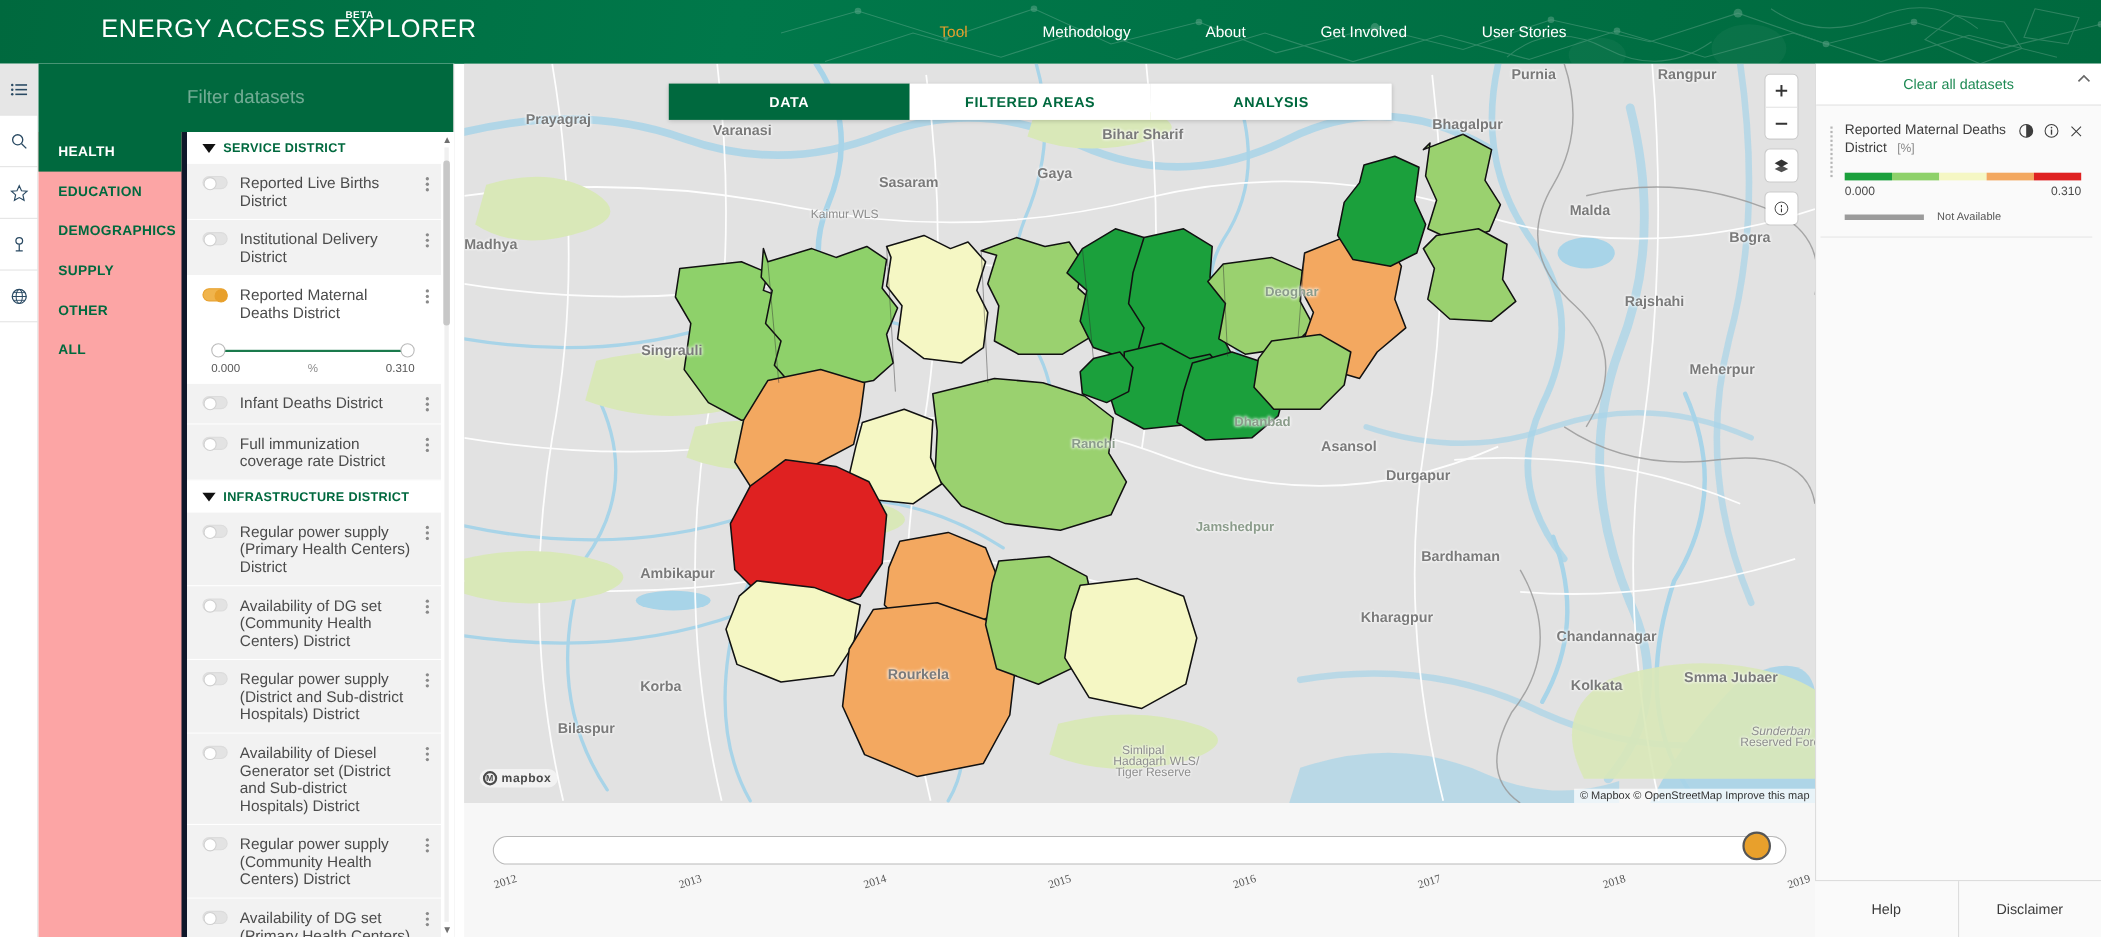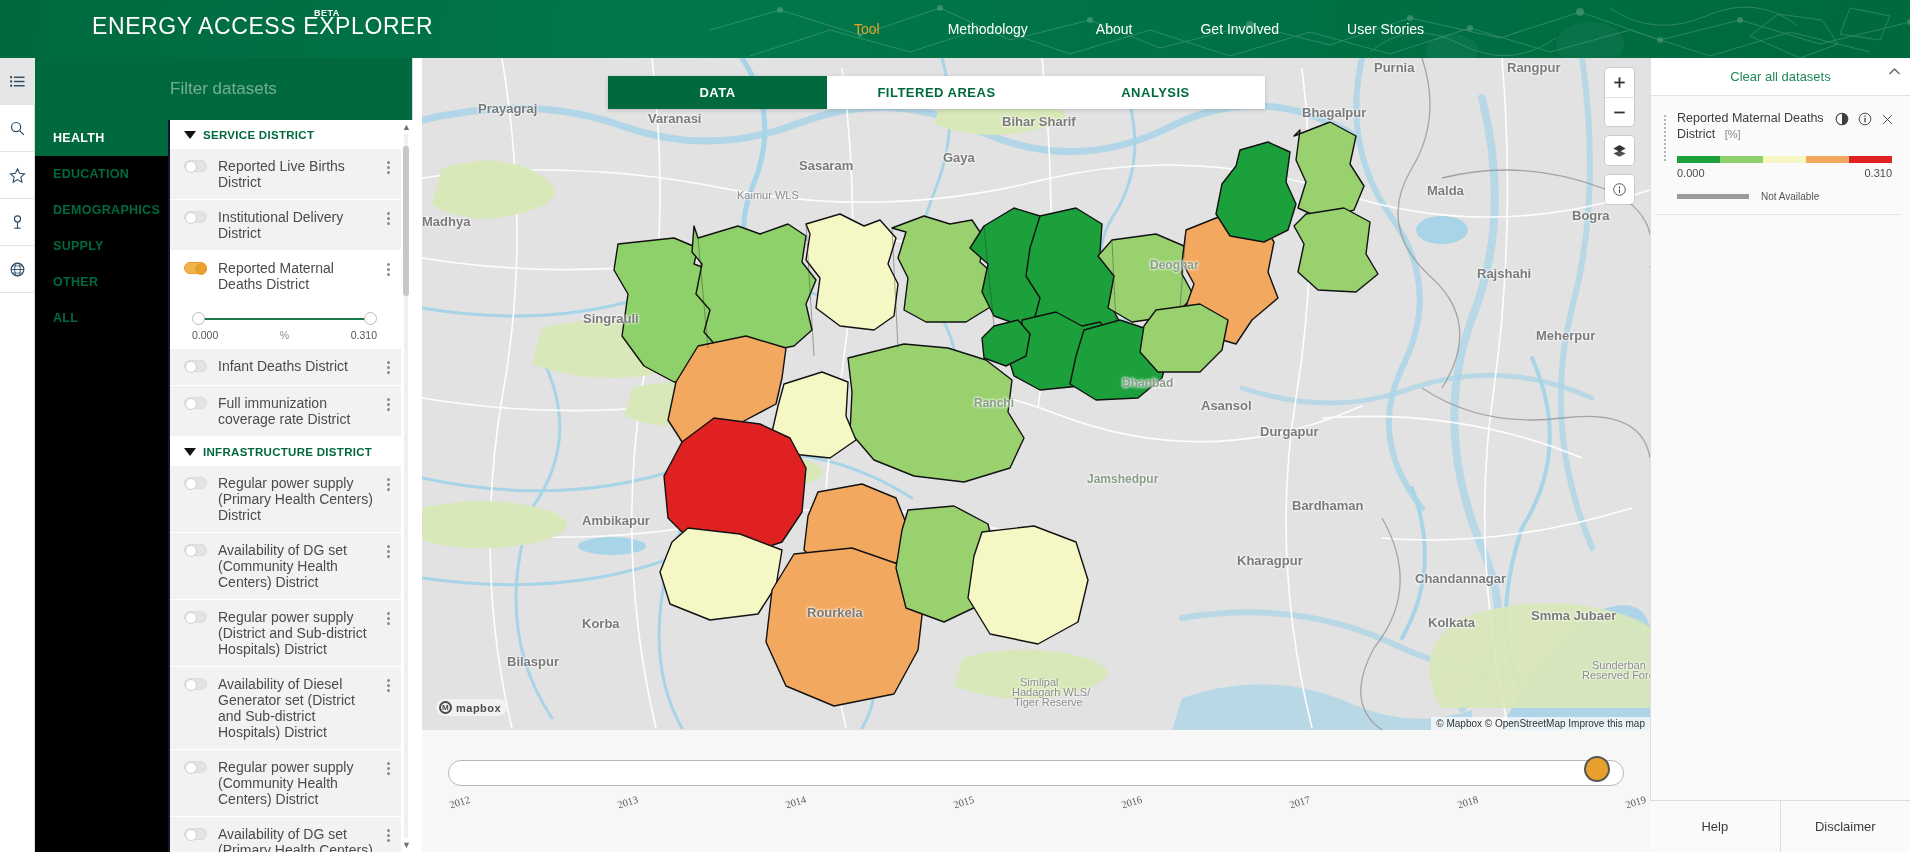--- a/index.html
+++ b/index.html
@@ -51,21 +51,21 @@
   .filterpanel {
     position:absolute; left:35px; top:58px; width:378px; height:794px; background:#fff;
     border-right:1px solid #d8d8d8;
   }
   .filterhead {
     height:62px; background:#00693e; color:rgba(255,255,255,.45);
     display:flex; align-items:center; justify-content:center;
     font-size:17px;
   }
   .filterbody { position:absolute; left:0; top:62px; width:378px; bottom:0; display:flex; }
-  .cats { width:135px; background:#000000; border-right:2px solid #0f172a; padding-top:0; }
+  .cats { width:135px; background:#fca5a5; border-right:5px solid #0f172a; padding-top:0; }
   .cat {
     height:36px; display:flex; align-items:center; padding-left:18px;
     color:#00693e; font-size:12.5px; font-weight:bold; letter-spacing:.3px; cursor:pointer;
   }
   .cat.active { background:#00693e; color:#fff; }
 
   .dslist { flex:1; position:relative; overflow:hidden; background:#fff; }
   .dsscroll { position:absolute; inset:0 12px 0 0; overflow:hidden; }
   .grouphdr {
     display:flex; align-items:center; gap:7px;
@@ -599,21 +599,21 @@
         <div class="maplabel" style="left: 815px; top: 495px;">Kharagpur</div>
         <div class="maplabel dist" style="left: 665px; top: 414px;">Jamshedpur</div>
         <div class="maplabel dist" style="left: 552px; top: 338px;">Ranchi</div>
         <div class="maplabel" style="left: 385px; top: 547px;">Rourkela</div>
         <div class="maplabel" style="left: 160px; top: 455px;">Ambikapur</div>
         <div class="maplabel" style="left: 160px; top: 558px;">Korba</div>
         <div class="maplabel" style="left: 85px; top: 596px;">Bilaspur</div>
         <div class="maplabel sm" style="left: 598px; top: 618px;">Simlipal</div>
         <div class="maplabel sm" style="left: 590px; top: 628px;">Hadagarh WLS/</div>
         <div class="maplabel sm" style="left: 592px; top: 638px; text-align: center;">Tiger Reserve</div>
-        <div class="maplabel sm" style="left: 1170px; top: 601px;">Sunderban</div>
+        <div class="maplabel sm" style="left: 1170px; top: 601px; font-style: italic;">Sunderban</div>
         <div class="maplabel sm" style="left: 1160px; top: 611px;">Reserved Forest</div>
       </div>
 
     <div class="tabs">
       <div class="tab active">DATA</div>
       <div class="tab">FILTERED AREAS</div>
       <div class="tab">ANALYSIS</div>
     </div>
 
     <div class="mapctrl">

